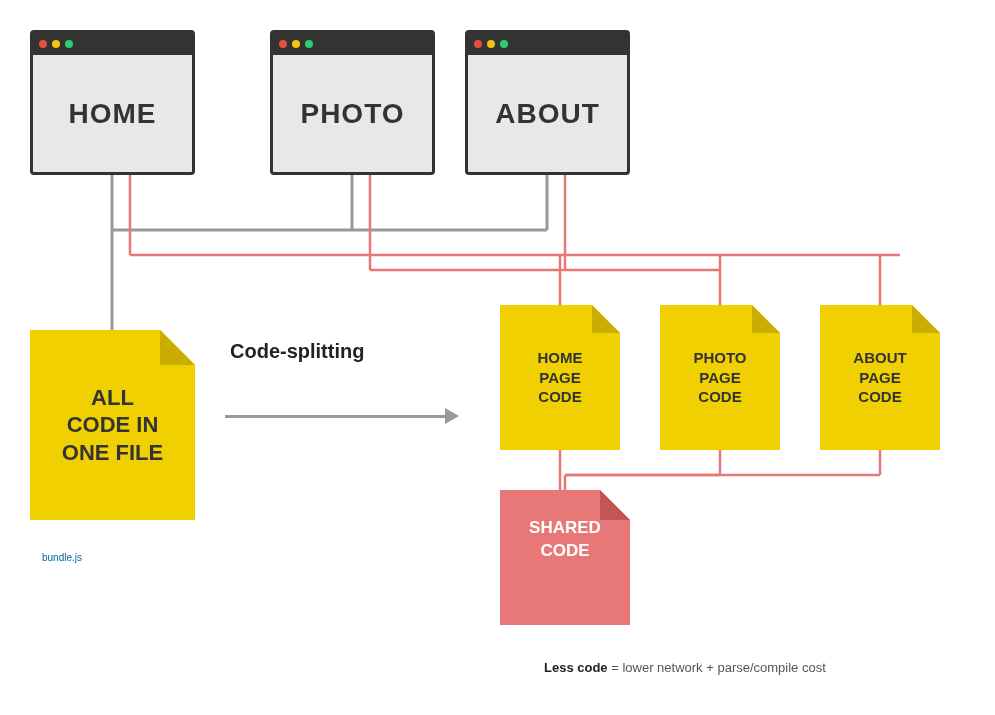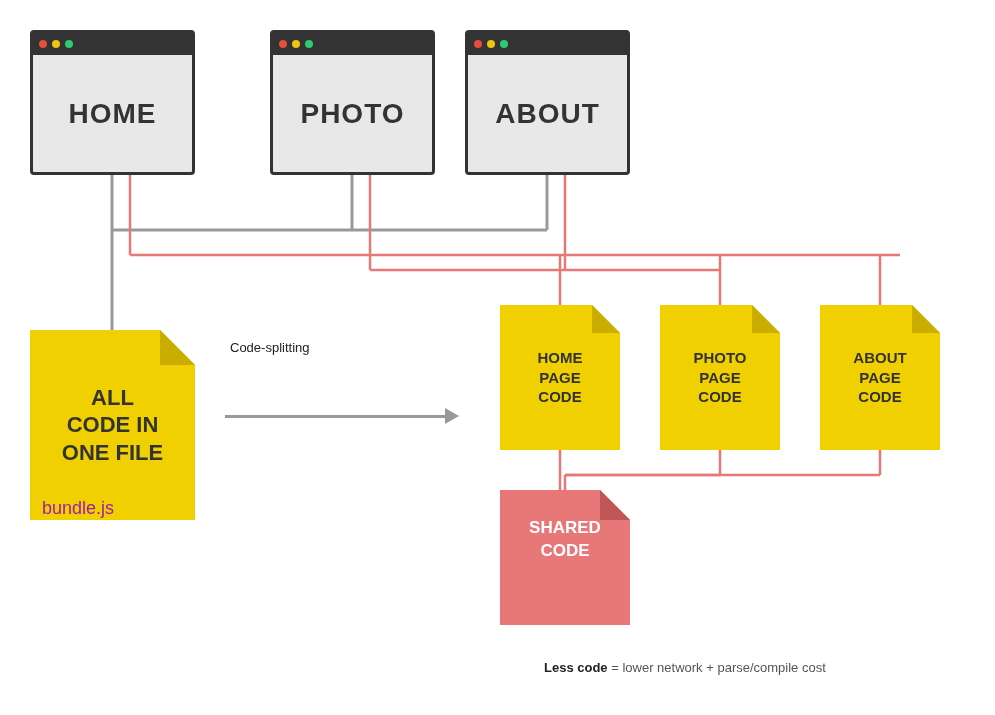--- a/index.html
+++ b/index.html
@@ -147,29 +147,29 @@
     </svg>
     <div style="position:absolute; top:0; left:0; width:165px; height:190px; display:flex; align-items:center; justify-content:center; z-index:2;">
       <div style="font-size:22px; font-weight:900; color:#333; text-align:center; line-height:1.25; text-transform:uppercase;">
         <div>ALL</div>
         <div>CODE IN</div>
         <div>ONE FILE</div>
       </div>
     </div>
   </div>
 
-  <div style="position:absolute; left:42px; top:498px; font-size:18px; color:#a21caf; font-weight:400;">bundle.js</div>
+  <div style="position:absolute; left:42px; top:552px; font-size:10px; color:#0369a1; font-weight:400;">bundle.js</div>
 
   <div style="position:absolute; left:225px; top:408px; display:flex; align-items:center;">
     <div style="width:220px; height:3px; background:#999;"></div>
     <div style="width:0; height:0; border-top:8px solid transparent; border-bottom:8px solid transparent; border-left:14px solid #999;"></div>
   </div>
 
   <div style="position:absolute; left:230px; top:340px;">
-    <div style="font-size:13px; font-weight:400; color:#222; margin-bottom:12px;">Code-splitting</div>
+    <div style="font-size:20px; font-weight:700; color:#222; margin-bottom:12px;">Code-splitting</div>
   </div>
 
   <div style="position:absolute; left:500px; top:305px; width:120px; height:145px;">
     <svg width="120" height="145" viewBox="0 0 120 145" xmlns="http://www.w3.org/2000/svg">
       <polygon points="0,0 92,0 120,28 120,145 0,145" fill="#f0d000"></polygon>
       <polygon points="92,0 120,28 92,28" fill="#c9ae00"></polygon>
     </svg>
     <div style="position:absolute; top:0; left:0; width:120px; height:145px; display:flex; align-items:center; justify-content:center; z-index:2;">
       <div style="font-size:15px; font-weight:900; color:#333; text-align:center; line-height:1.3; text-transform:uppercase;">
         <div>HOME</div>

